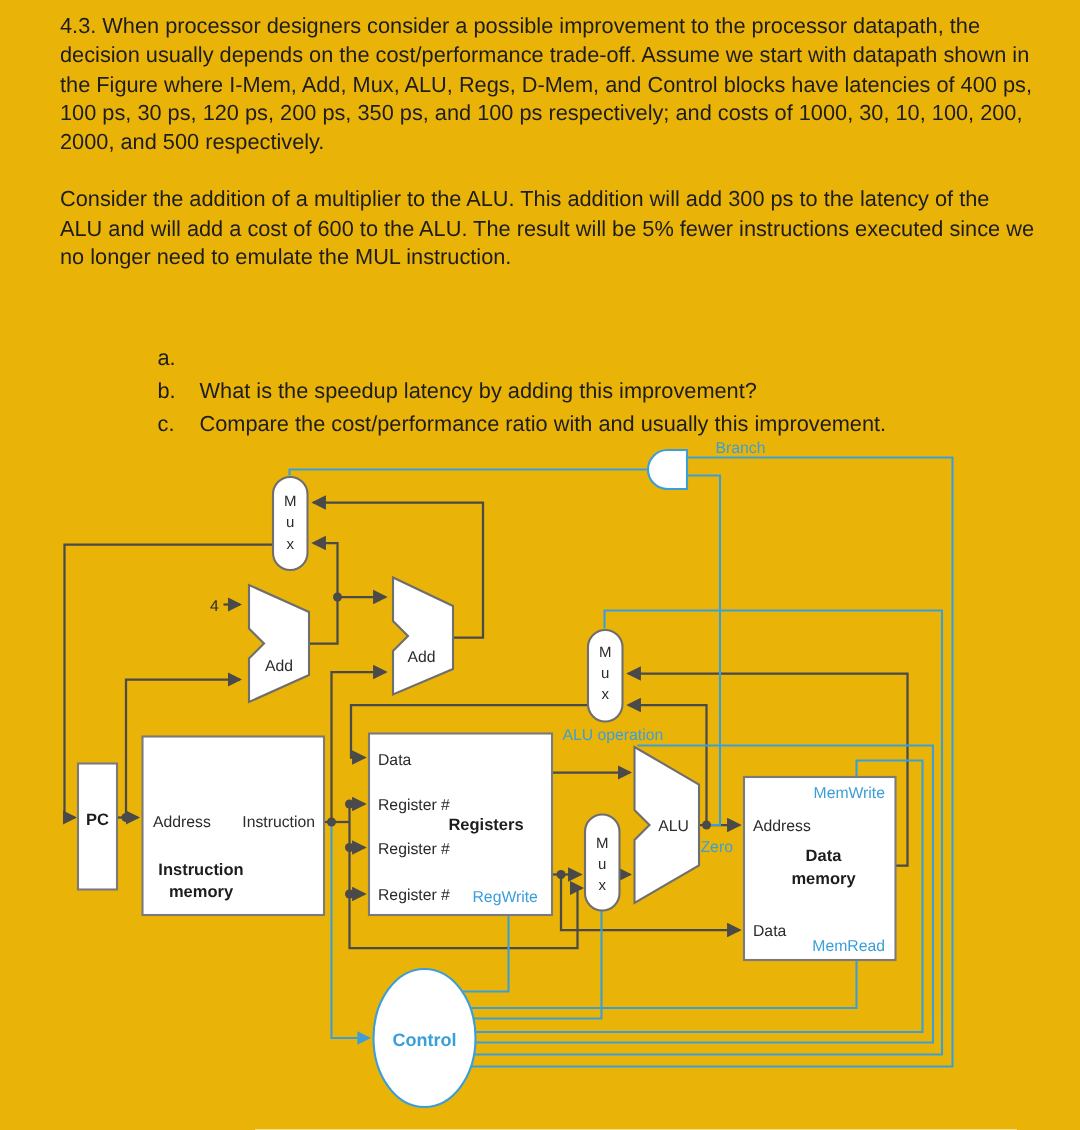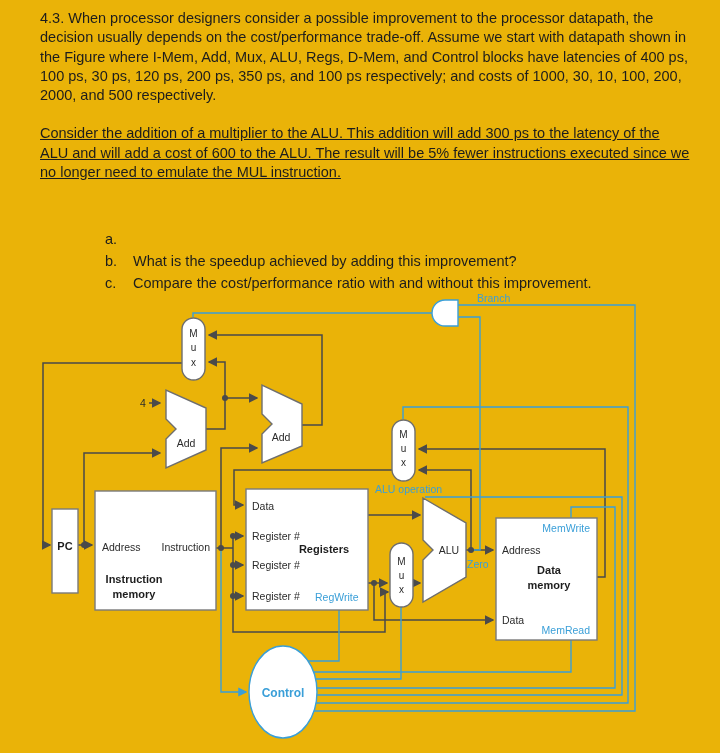--- a/index.html
+++ b/index.html
@@ -11,21 +11,21 @@
     color:#1d1d1d;
     overflow:hidden;
   }
   .textcol{padding:9px 30px 0 40px;}
   .para{
     margin:0;
     font-size:14.5px;
     line-height:19.3px;
     color:#1d1d1d;
   }
-  .para + .para{margin-top:19px;text-decoration:underline;}
+  .para + .para{margin-top:19px;}
   .questions{
     margin:46px 0 0 65px;
     font-size:14.5px;
     line-height:22px;
   }
   .q-row{display:flex;}
   .q-label{width:28px;flex:0 0 28px;}
   .diagram{
     position:absolute;left:0;top:288px;
   }
@@ -46,25 +46,25 @@
 <div class="page">
   <div class="textcol">
     <p class="para">4.3. When processor designers consider a possible improvement to the processor datapath, the decision usually depends on the cost/performance trade-off. Assume we start with datapath shown in the Figure where I-Mem, Add, Mux, ALU, Regs, D-Mem, and Control blocks have latencies of 400 ps, 100 ps, 30 ps, 120 ps, 200 ps, 350 ps, and 100 ps respectively; and costs of 1000, 30, 10, 100, 200, 2000, and 500 respectively.</p>
     <p class="para">Consider the addition of a multiplier to the ALU. This addition will add 300 ps to the latency of the ALU and will add a cost of 600 to the ALU. The result will be 5% fewer instructions executed since we no longer need to emulate the MUL instruction.</p>
     <div class="questions">
       <div class="q-row">
         <span class="q-label">a.</span>
       </div>
       <div class="q-row">
         <span class="q-label">b.</span>
-        <span>What is the speedup achieved by adding this improvement?</span>
+        <span>What is the speedup latency by adding this improvement?</span>
       </div>
       <div class="q-row">
         <span class="q-label">c.</span>
-        <span>Compare the cost/performance ratio with and without this improvement.</span>
+        <span>Compare the cost/performance ratio with and usually this improvement.</span>
       </div>
     </div>
   </div>
 
   <svg class="diagram" width="720" height="465" viewBox="0 288 720 465" xmlns="http://www.w3.org/2000/svg">
     <defs>
       <marker id="arr" viewBox="0 0 10 10" refX="8.5" refY="5" markerWidth="6.5" markerHeight="6.5" orient="auto-start-reverse">
         <path d="M0,0 L10,5 L0,10 z" fill="#4a4a4a"></path>
       </marker>
       <marker id="arrb" viewBox="0 0 10 10" refX="8.5" refY="5" markerWidth="6.5" markerHeight="6.5" orient="auto-start-reverse">

